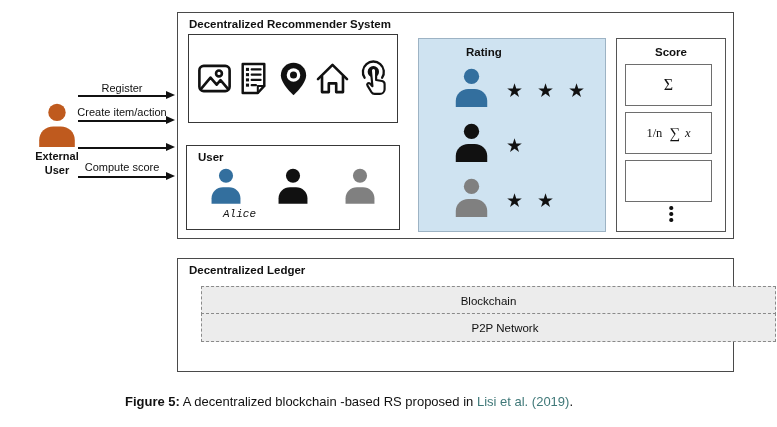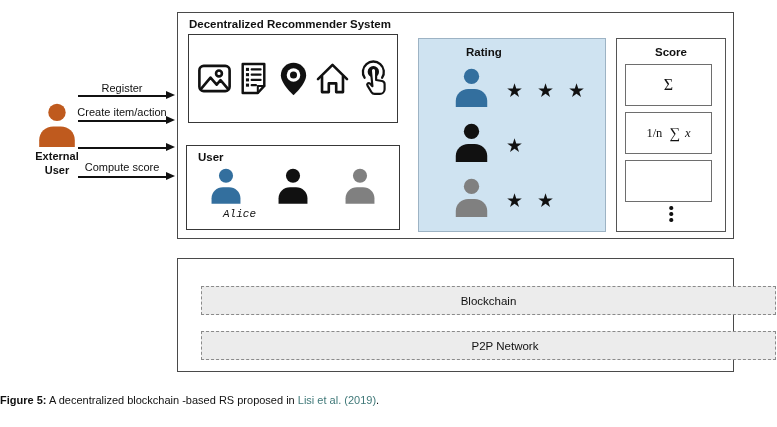--- a/index.html
+++ b/index.html
@@ -60,25 +60,25 @@
          display:flex;flex-direction:column;gap:2.5px;}
   .vdots i{display:block;width:3.5px;height:3.5px;border-radius:50%;background:#111;}
 
   
   .ledger-box{position:absolute;left:177px;top:258px;width:557px;height:114px;
               border:1.5px solid #4a4a4a;background:#fff;box-sizing:border-box;}
   .ledger-title{position:absolute;left:11px;top:5px;}
   .ledger-layer{position:absolute;left:23px;width:575px;height:29px;background:#ececec;
                 border:1px dashed #8a8a8a;box-sizing:border-box;
                 display:flex;align-items:center;justify-content:center;font-size:11.5px;}
-  .layer-0{top:27px;} .layer-1{top:72px;padding-left:33px;}
-
-  
-  .caption{position:absolute;left:0;top:394px;width:698px;
-           font-size:11px;color:#111;}
+  .layer-0{top:27px;} .layer-1{top:54px;padding-left:33px;}
+
+  
+  .caption{position:absolute;left:0;top:394px;width:698px;text-align:center;
+           font-size:13px;color:#111;}
   .caption .cap-bold{font-weight:bold;}
   .caption .cite{color:#3f7878;}
 
   svg .stroke{fill:none;stroke:#111;stroke-width:1.7;stroke-linejoin:round;stroke-linecap:round;}
 </style>
 </head>
 <body>
 
 <div id="root">
 
@@ -223,20 +223,21 @@
       </div>
       <div class="vdots">
           <i></i>
           <i></i>
           <i></i>
         </div>
     </div>
   </div>
 
   <div class="ledger-box">
+    <div class="panel-title ledger-title">Decentralized Ledger</div>
     <div class="ledger-layer layer-0">Blockchain</div>
     <div class="ledger-layer layer-1">P2P Network</div>
   </div>
 
   <div class="caption">
     <span class="cap-bold">Figure 5:</span><span> A decentralized blockchain -based RS proposed in </span><span class="cite">Lisi et al. (2019)</span><span>.</span>
   </div>
 
 </div>
 

